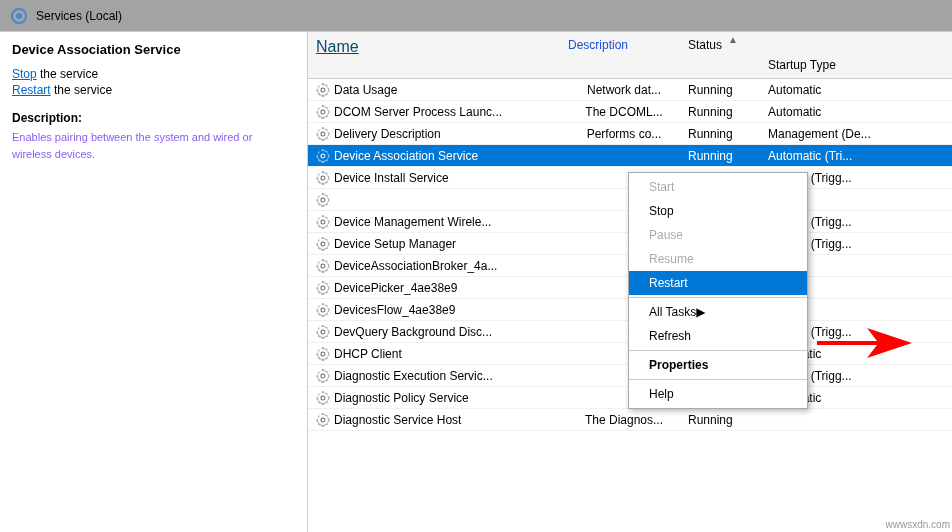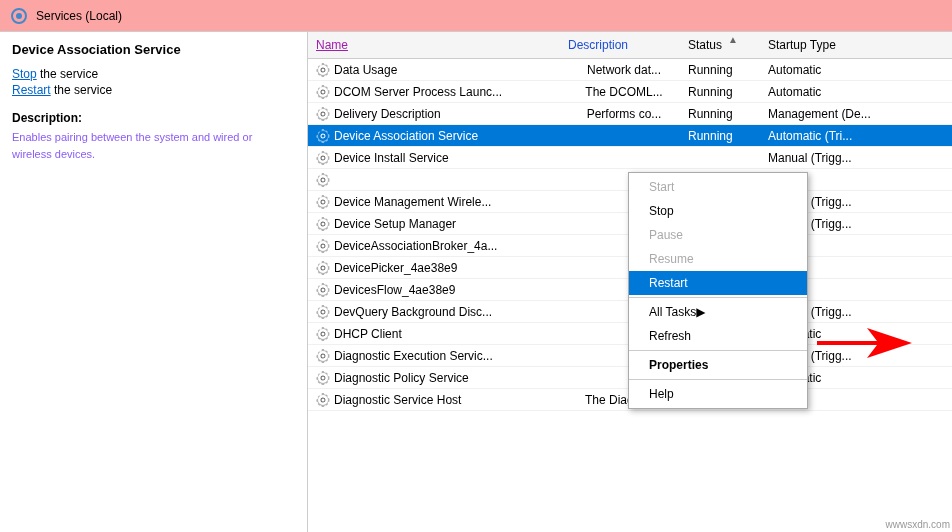--- a/index.html
+++ b/index.html
@@ -7,21 +7,21 @@
       font-family: 'Segoe UI', Tahoma, Geneva, Verdana, sans-serif;
       font-size: 12px;
       background: #f0f0f0;
       width: 952px;
       height: 532px;
       overflow: hidden;
     }
 
     
     .title-bar {
-      background: #fca5a5;
+      background: #a3a3a3;
       border-bottom: 1px solid #ccc;
       padding: 6px 10px;
       display: flex;
       align-items: center;
       gap: 8px;
       height: 32px;
     }
     .title-bar-icon {
       width: 18px;
       height: 18px;
@@ -84,24 +84,24 @@
     }
 
     
     .table-header {
       display: flex;
       background: #f5f5f5;
       border-bottom: 1px solid #ccc;
       padding: 4px 0;
       padding-left: 4px;
     }
-    .col-name { width: 252px; padding: 2px 4px; font-size: 12px; font-weight: normal; color: #a21caf; flex-shrink: 0; text-decoration: underline; }
+    .col-name { width: 252px; padding: 2px 4px; font-size: 16px; font-weight: normal; color: #0c4a6e; flex-shrink: 0; text-decoration: underline; }
     .col-desc { width: 120px; padding: 2px 4px; font-size: 12px; font-weight: normal; color: #1d4ed8; flex-shrink: 0; }
     .col-status { width: 80px; padding: 2px 4px; font-size: 12px; font-weight: normal; color: #000; flex-shrink: 0; }
-    .col-startup { width: 130px; padding: 2px 4px; font-size: 12px; font-weight: normal; color: #000; flex-shrink: 0; }
+    .col-startup { width: 130px; padding: 2px 4px; font-size: 12px; font-weight: normal; color: #000; flex-shrink: 0; margin-top: 20px; }
 
     
     .table-body {
       overflow: hidden;
     }
     .table-row {
       display: flex;
       padding-left: 4px;
       border-bottom: 1px solid #f0f0f0;
       align-items: center;

